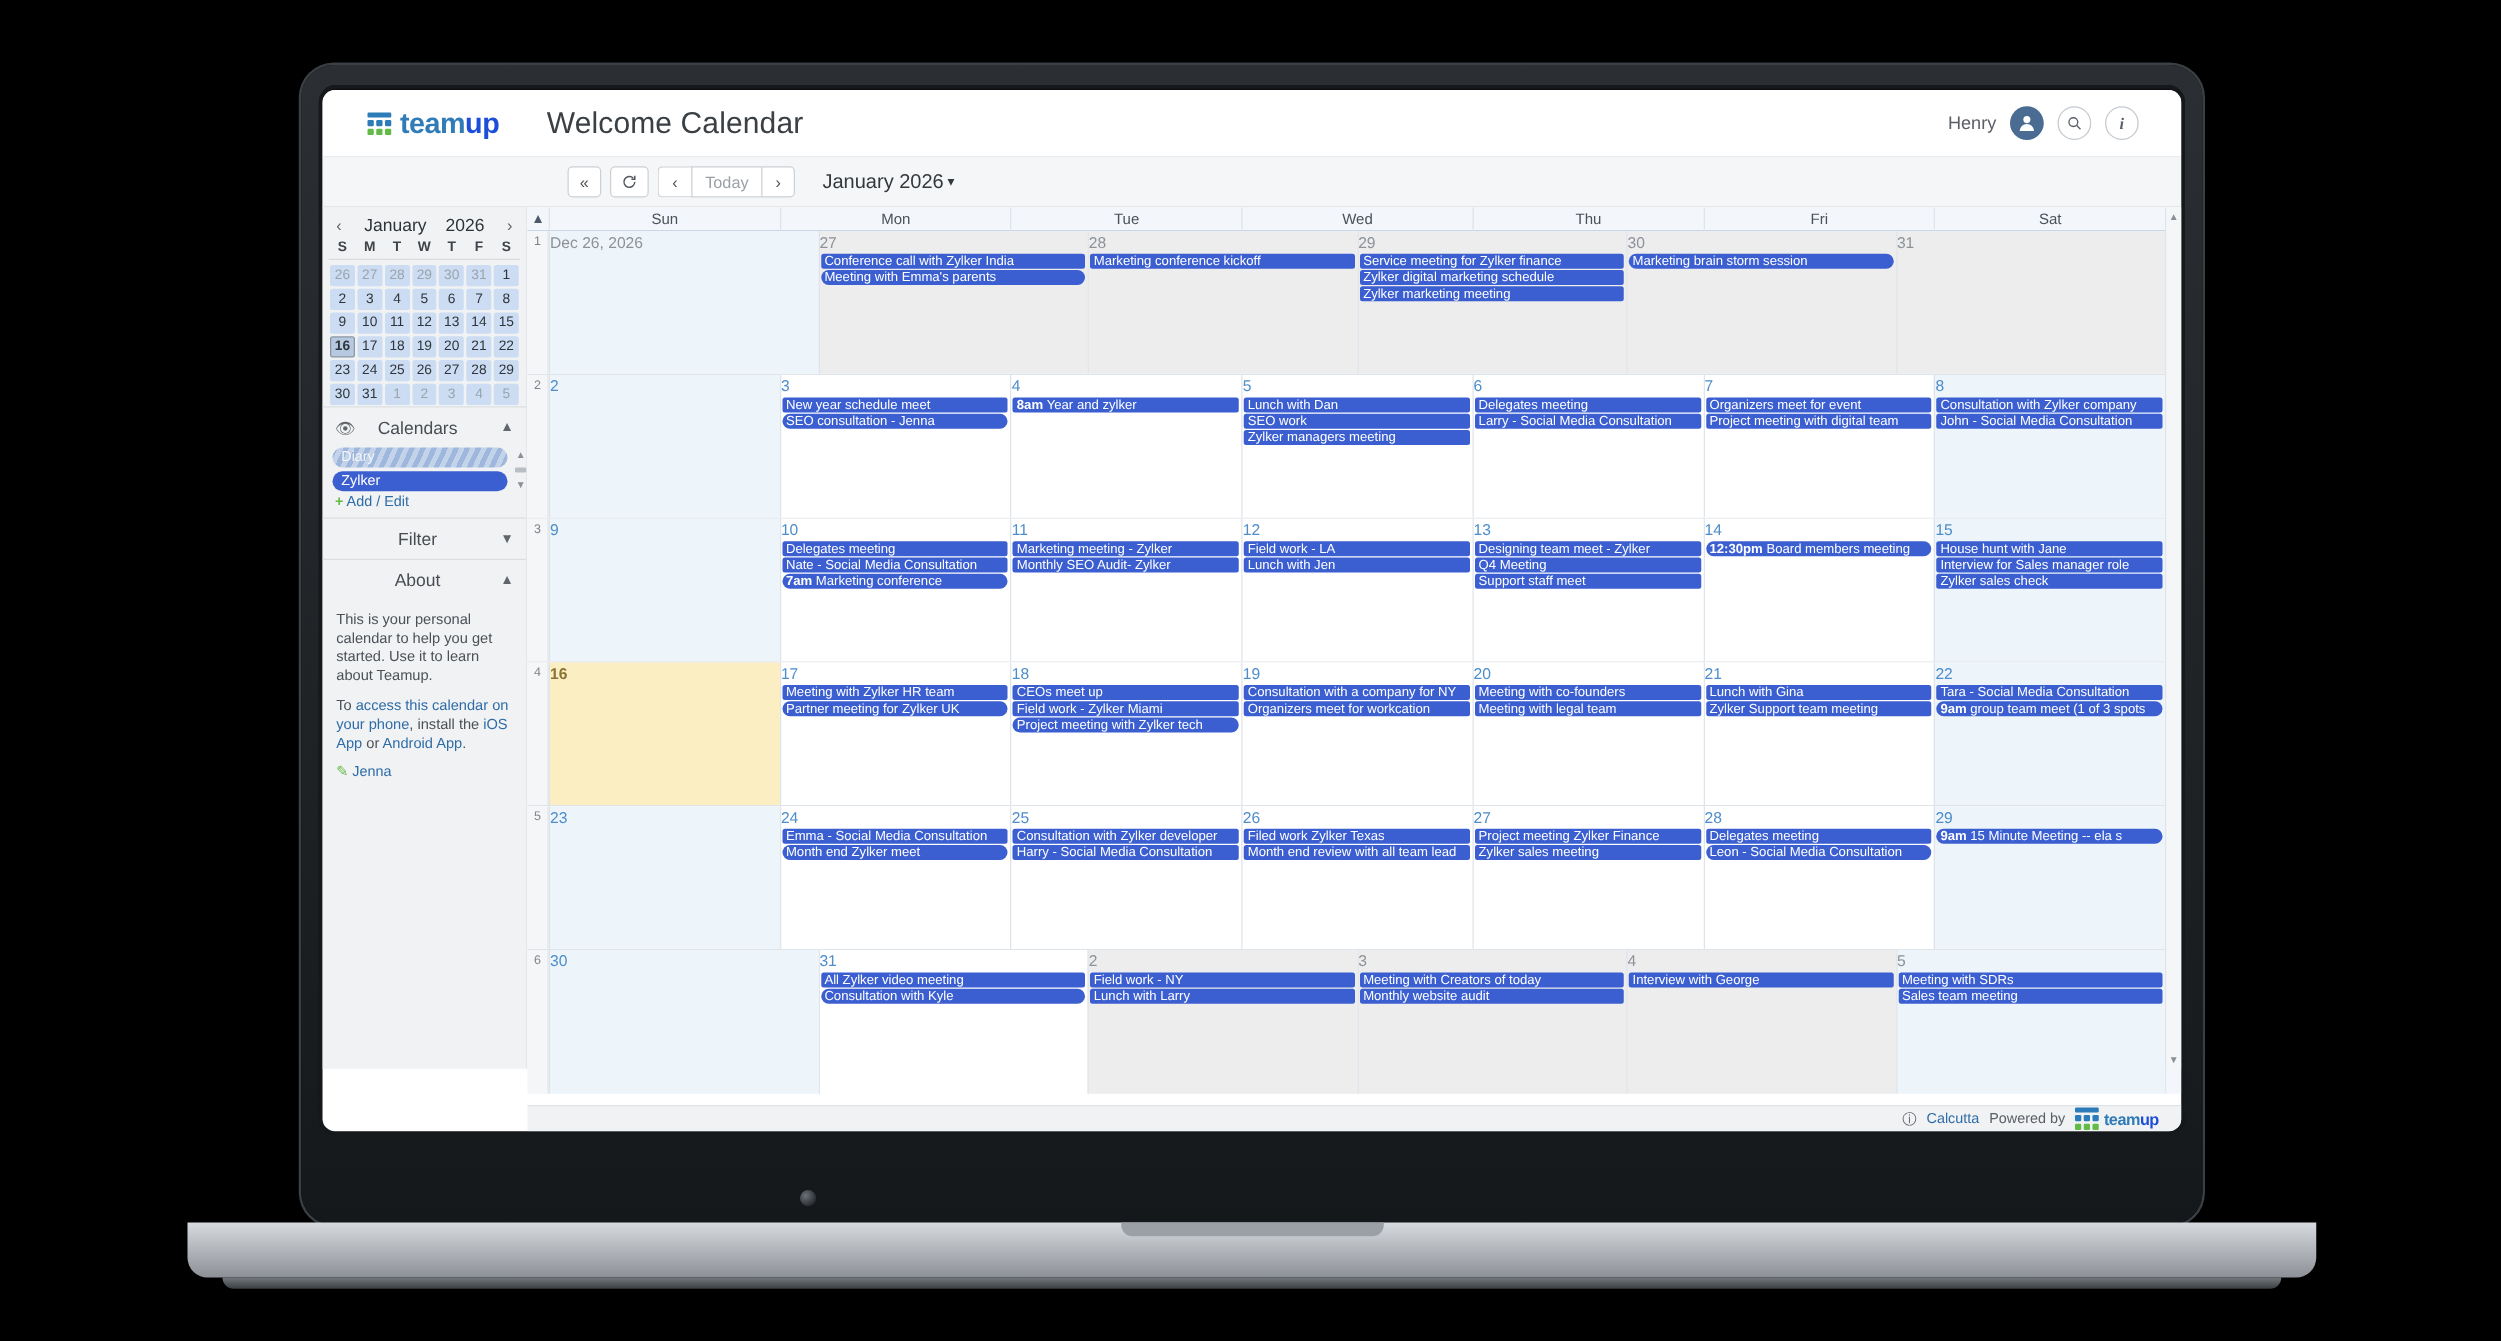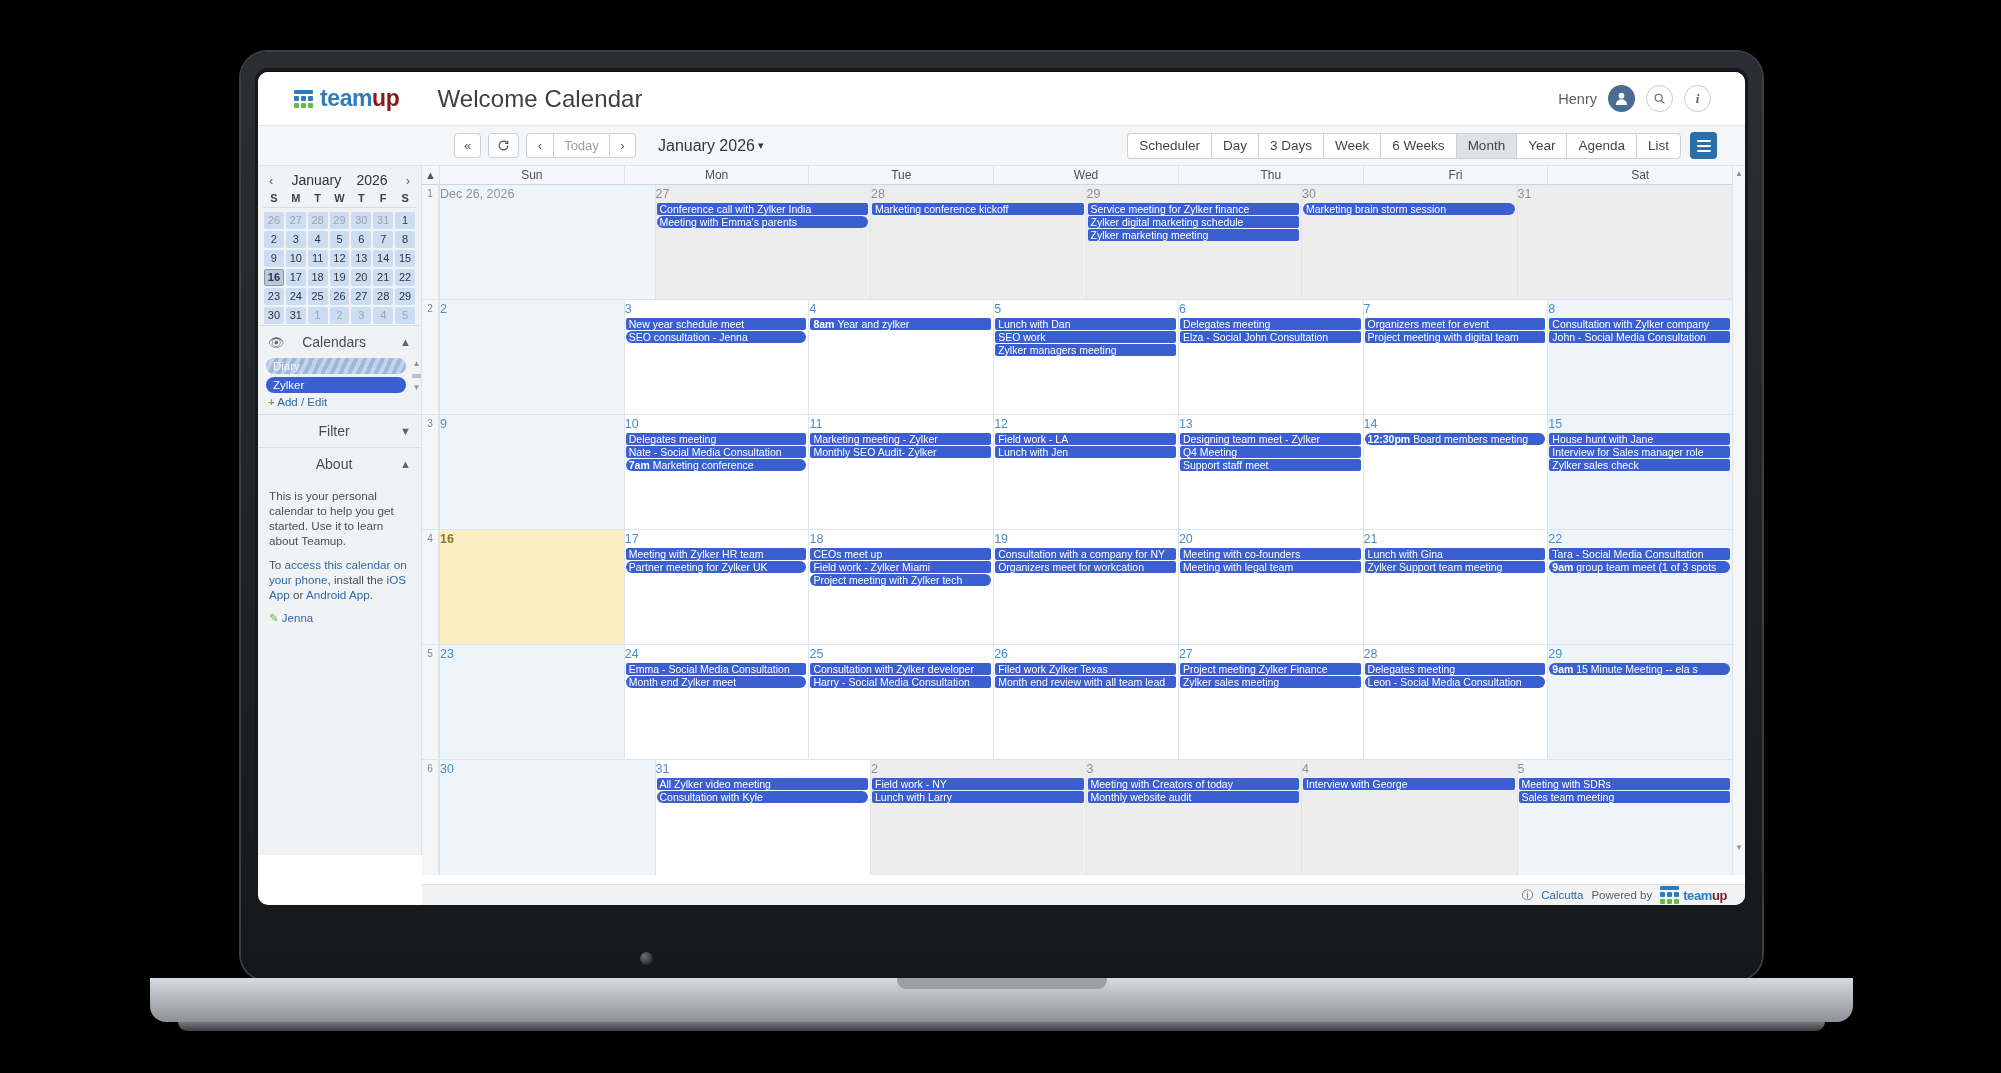--- a/index.html
+++ b/index.html
@@ -54,21 +54,21 @@
     background: #ffffff; border-bottom: 1px solid #e3e6e9;
     display: flex; align-items: center;
   }
   .logo-wrap { display: flex; align-items: center; margin-left: 36px; gap: 7px; }
   .logo-dots { display: grid; grid-template-columns: repeat(3, 5px); gap: 2px; }
   .logo-dots i { width: 5px; height: 5px; border-radius: 1px; background: #62bb46; display:block; }
   .logo-dots i.b { background: #2b7cb8; }
   .logo-dots i.bar { width: 100%; grid-column: 1 / 4; height: 4px; border-radius: 1px; background:#2b7cb8; }
   .logo-text { font-size: 23px; font-weight: bold; letter-spacing: -0.4px; }
   .logo-text .t { color: #2f7cb9; }
-  .logo-text .u { color: #7f1d1d; }
+  .logo-text .u { color: #1d4ed8; }
   .cal-title { margin-left: 38px; font-size: 24px; color: #3b4045; letter-spacing: .1px; }
   .header-right { margin-left: auto; margin-right: 34px; display: flex; align-items: center; gap: 11px; }
   .user-name { font-size: 14.5px; color: #5b6066; }
   .avatar {
     width: 27px; height: 27px; border-radius: 50%; background: #4a6c92;
     display: flex; align-items: center; justify-content: center;
   }
   .avatar svg { width: 17px; height: 17px; fill: #fff; }
   .circ-btn {
     width: 27px; height: 27px; border-radius: 50%; border: 1px solid #c6cbd1;
@@ -299,36 +299,20 @@
         </div>
         <div class="btn-group">
           <div class="tb-btn">‹</div>
           <div class="tb-btn today">Today</div>
           <div class="tb-btn">›</div>
         </div>
         <div class="tb-date">
           <span>January 2026</span>
           <span style="font-size:11px;">▾</span>
         </div>
-      </div>
-      <div class="tb-right">
-        <div class="view-btn">Scheduler</div>
-        <div class="view-btn">Day</div>
-        <div class="view-btn">3 Days</div>
-        <div class="view-btn">Week</div>
-        <div class="view-btn">6 Weeks</div>
-        <div class="view-btn active">Month</div>
-        <div class="view-btn">Year</div>
-        <div class="view-btn">Agenda</div>
-        <div class="view-btn last">List</div>
-        <div class="hamburger">
-            <i></i>
-            <i></i>
-            <i></i>
-          </div>
       </div>
     </div>
 
     <div class="sidebar">
       <div class="mini-head">
         <span class="arrow">‹</span>
         <span class="mini-mon">January</span>
         <span class="mini-yr">2026</span>
         <span class="arrow">›</span>
       </div>
@@ -488,21 +472,21 @@
             </div>
             <div class="day-cell">
               <div class="day-num">5</div>
               <div class="ev"><span>Lunch with Dan</span></div>
               <div class="ev"><span>SEO work</span></div>
               <div class="ev"><span>Zylker managers meeting</span></div>
             </div>
             <div class="day-cell">
               <div class="day-num">6</div>
               <div class="ev"><span>Delegates meeting</span></div>
-              <div class="ev"><span>Elza - Social John Consultation</span></div>
+              <div class="ev"><span>Larry - Social Media Consultation</span></div>
             </div>
             <div class="day-cell">
               <div class="day-num">7</div>
               <div class="ev"><span>Organizers meet for event</span></div>
               <div class="ev"><span>Project meeting with digital team</span></div>
             </div>
             <div class="day-cell weekend">
               <div class="day-num">8</div>
               <div class="ev"><span>Consultation with Zylker company</span></div>
               <div class="ev"><span>John - Social Media Consultation</span></div>

